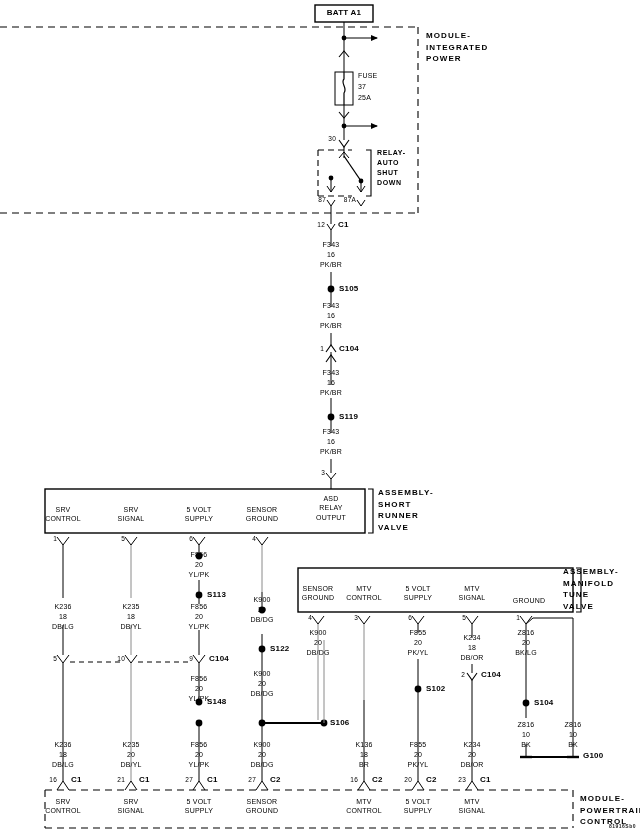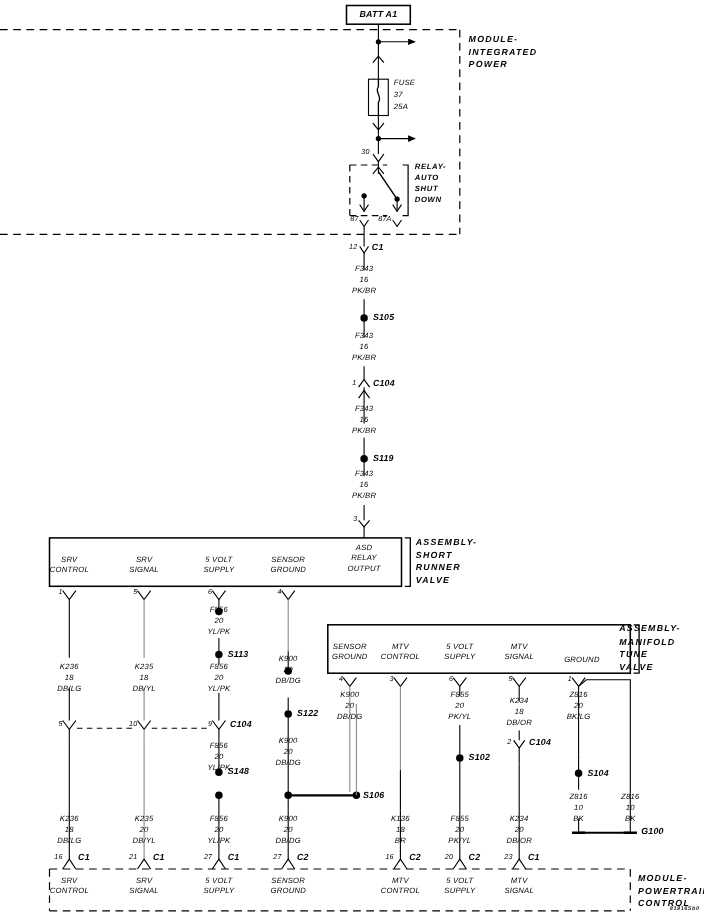--- a/index.html
+++ b/index.html
@@ -1,18 +1,18 @@
 <!DOCTYPE html>
 <html><head>
 <meta charset="utf-8">
 <style>
   html,body{margin:0;padding:0;background:#ffffff;}
   body{width:640px;height:838px;position:relative;
        font-family:"Liberation Sans",sans-serif;color:#000;overflow:hidden;}
-  #stage{position:absolute;left:0;top:0;width:640px;height:838px;font-style:italic;}
+  #stage{position:absolute;left:0;top:0;width:640px;height:838px;}
   svg{position:absolute;left:0;top:0;width:640px;height:838px;}
   .lay{position:absolute;left:0;top:0;width:640px;height:838px;pointer-events:none;}
   .t{position:absolute;white-space:pre;line-height:1.05;font-size:7px;
      letter-spacing:0.2px;text-align:center;transform:translate(-50%,0);}
   .tl{transform:translate(0,0);text-align:left;}
   .tr{transform:translate(-100%,0);text-align:right;}
   .b{font-weight:bold;}
   .mod{font-weight:bold;font-size:8px;letter-spacing:1.1px;line-height:1.45;}
   .boxlbl{font-size:7px;line-height:1.35;}
   .pin{font-size:6.5px;}

